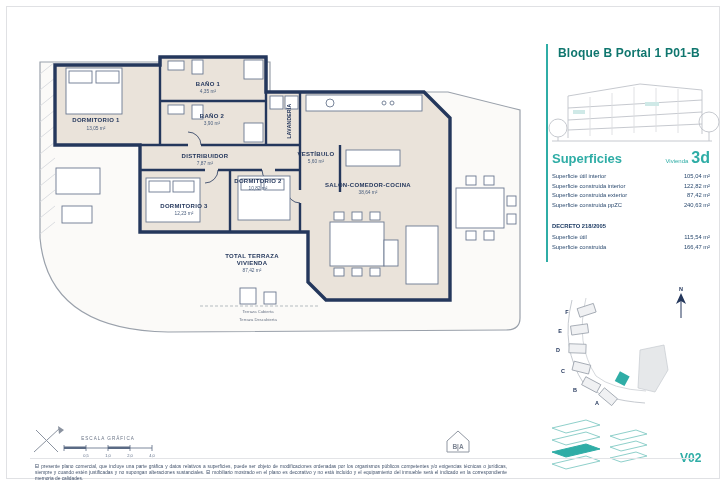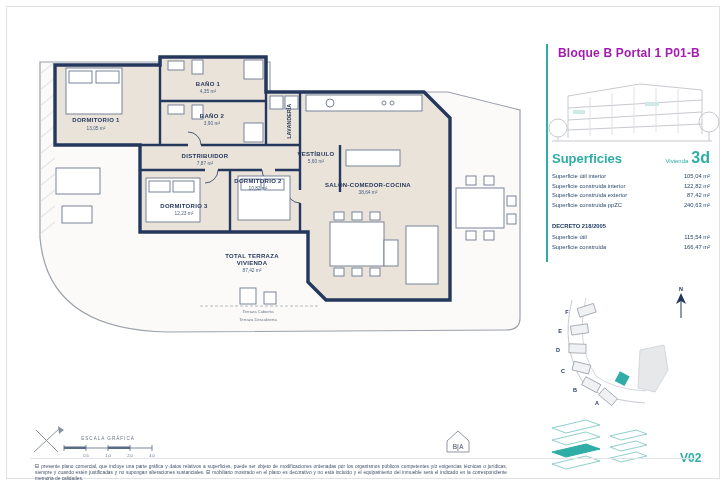--- a/index.html
+++ b/index.html
@@ -12,21 +12,21 @@
   .rn{font-family:"Liberation Sans",sans-serif;font-size:6px;font-weight:bold;fill:#24375c;letter-spacing:.3px;text-anchor:middle;}
   .rn-s{font-family:"Liberation Sans",sans-serif;font-size:5px;font-weight:bold;fill:#24375c;letter-spacing:.3px;text-anchor:middle;}
   .ra{font-family:"Liberation Sans",sans-serif;font-size:4.8px;fill:#4a5e7d;text-anchor:middle;}
   .rt{font-family:"Liberation Sans",sans-serif;font-size:4.2px;fill:#6a7486;text-anchor:middle;}
   .sp{font-family:"Liberation Sans",sans-serif;font-size:5.5px;font-weight:bold;fill:#24375c;text-anchor:middle;}
   .sc{font-family:"Liberation Sans",sans-serif;font-size:4.6px;fill:#6a7486;letter-spacing:1px;text-anchor:middle;}
   .scn{font-family:"Liberation Sans",sans-serif;font-size:4px;fill:#5a6a84;text-anchor:middle;}
   .ba{font-family:"Liberation Sans",sans-serif;font-size:6.5px;font-weight:bold;fill:#7c8492;text-anchor:middle;}
 
   
-  .title{position:absolute;left:558px;top:46px;width:155px;font-size:12px;font-weight:bold;color:#a21caf;letter-spacing:.2px;}
+  .title{position:absolute;left:558px;top:46px;width:155px;font-size:12px;font-weight:bold;color:#0f766e;letter-spacing:.2px;}
   .accent-v{position:absolute;left:546px;top:44px;width:2px;height:218px;background:#2fada6;}
   .surf-head{position:absolute;left:552px;top:149px;width:158px;display:flex;align-items:baseline;justify-content:space-between;}
   .surf-h{font-size:13px;font-weight:bold;color:#2fada6;}
   .viv{font-size:6px;color:#2fada6;margin-right:3px;}
   .viv3d{font-size:16px;font-weight:bold;color:#2fada6;}
   .surf-table{position:absolute;left:552px;top:172px;width:158px;}
   .surf-table.decreto{top:233px;}
   .srow{display:flex;justify-content:space-between;font-size:5.8px;color:#2b4a6f;line-height:9.5px;}
   .sl{white-space:nowrap;}
   .sv{white-space:nowrap;}

